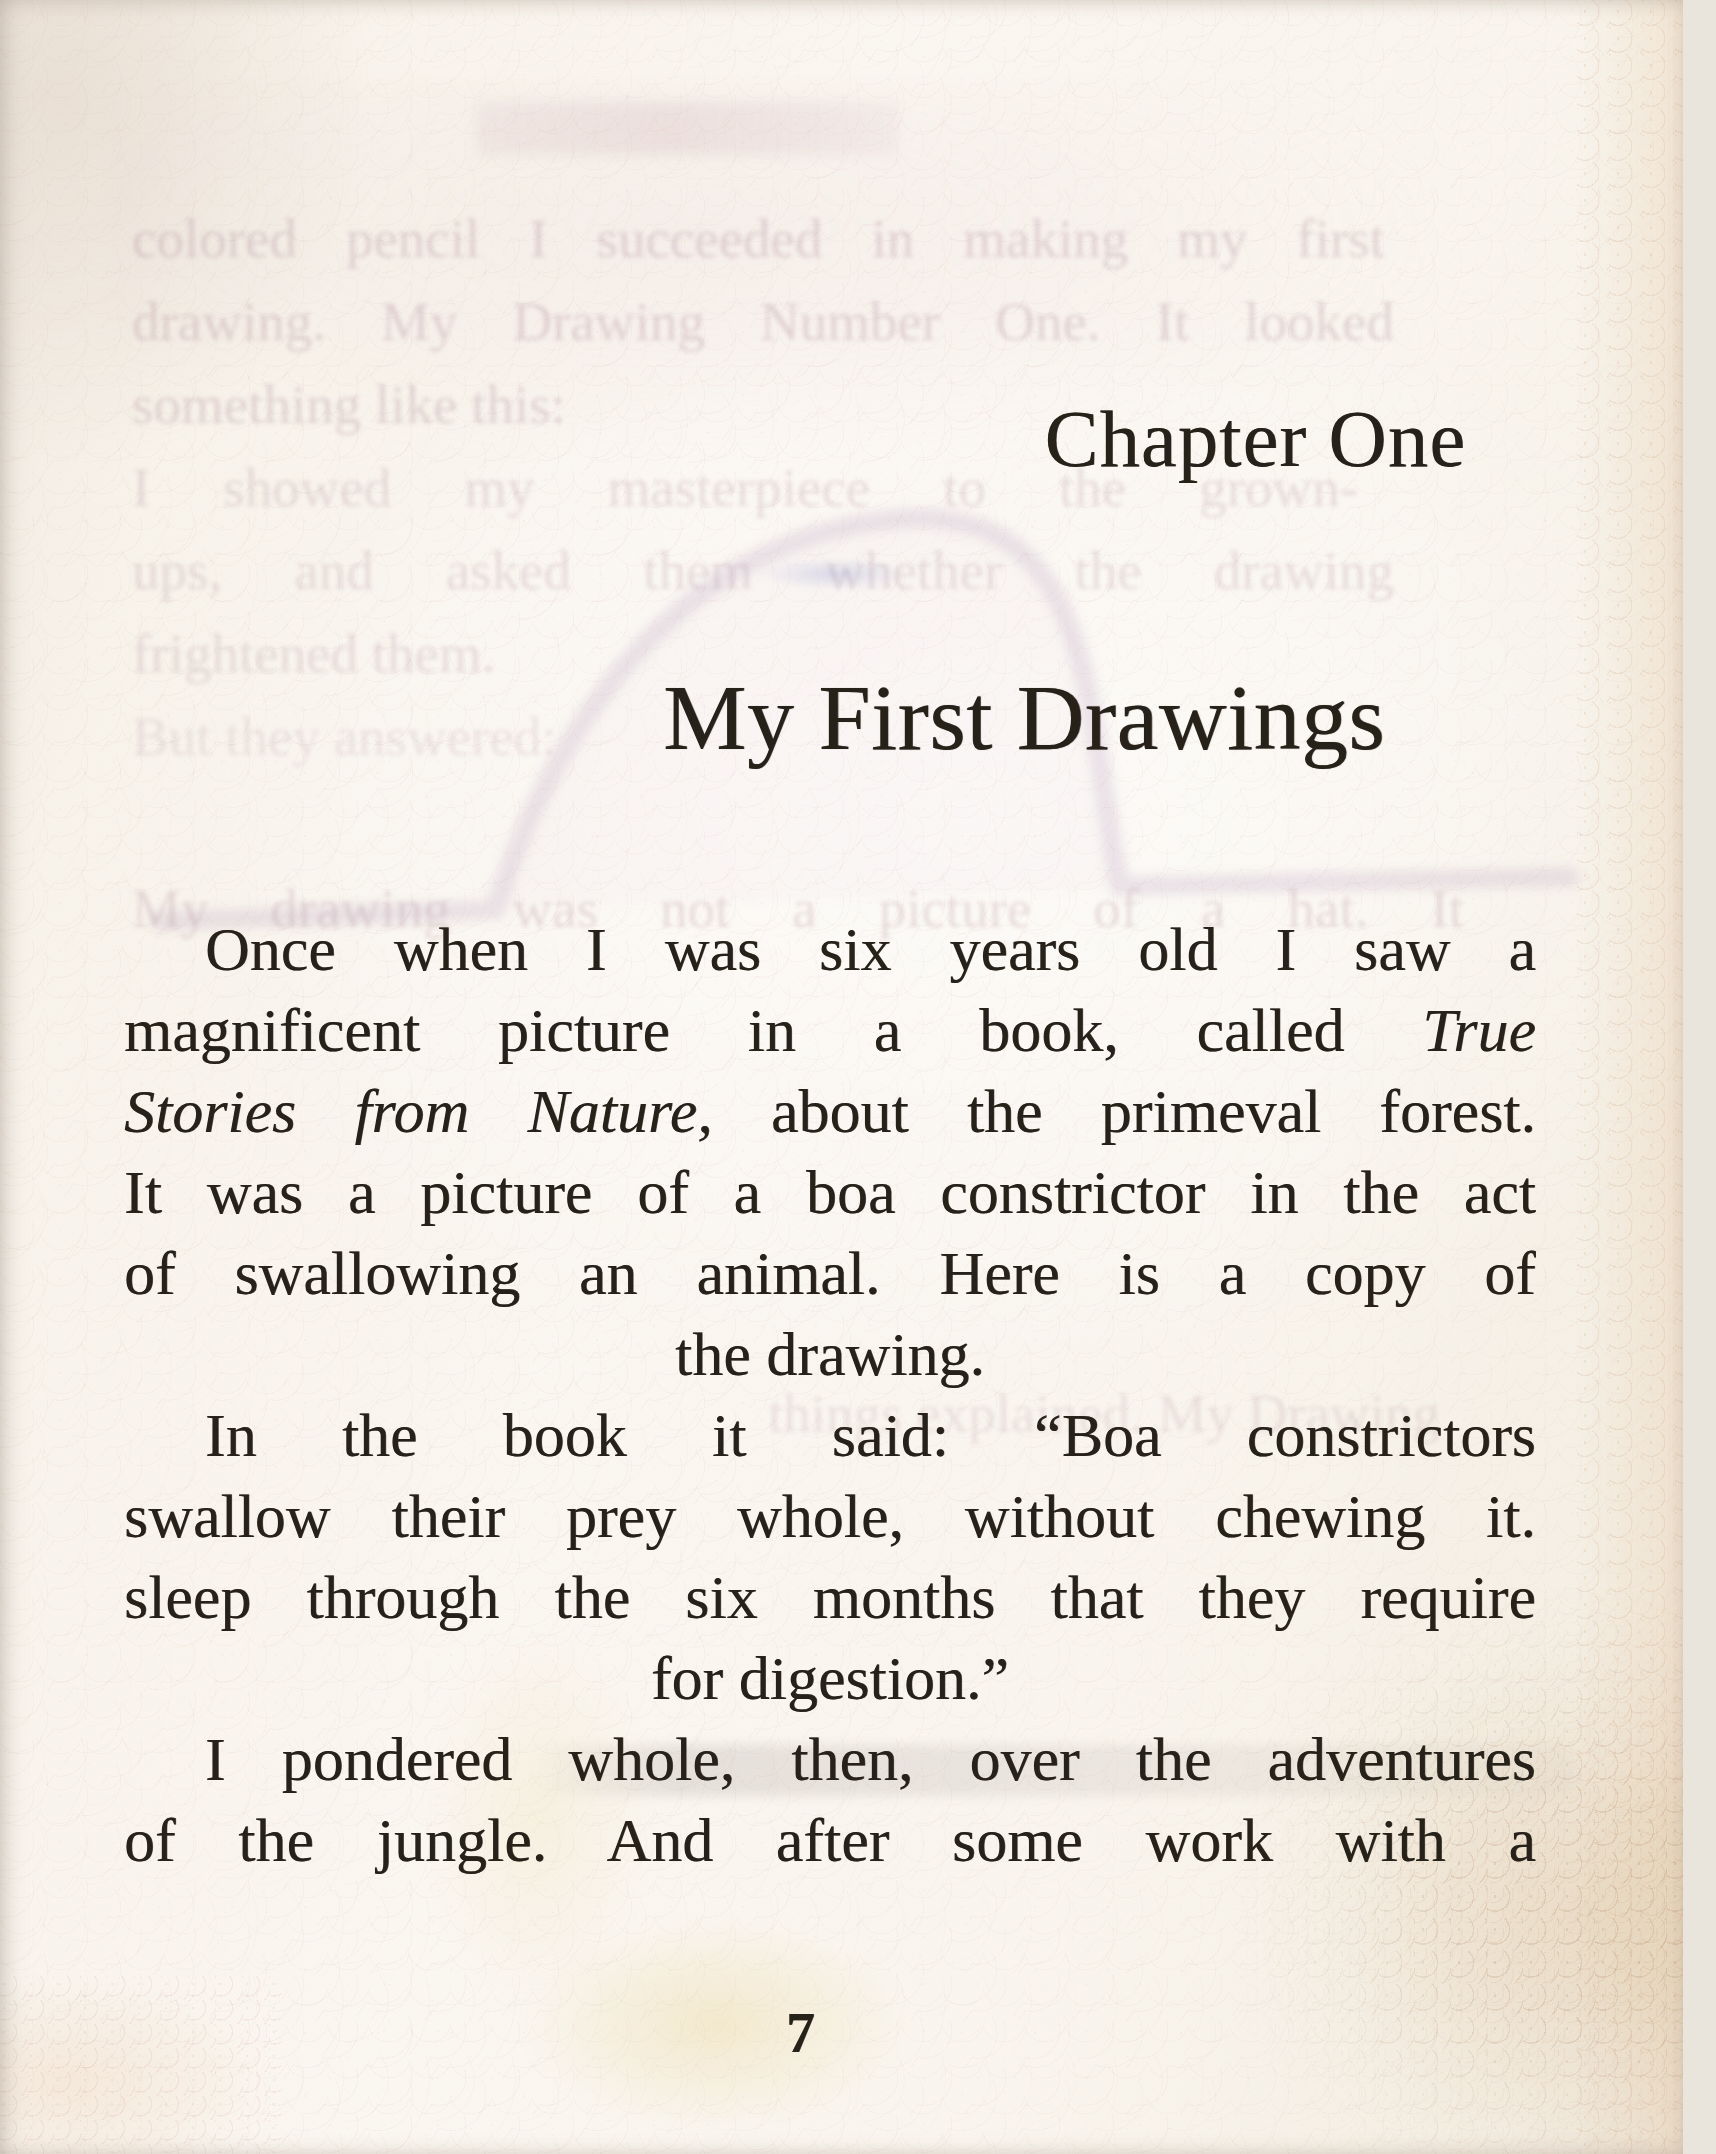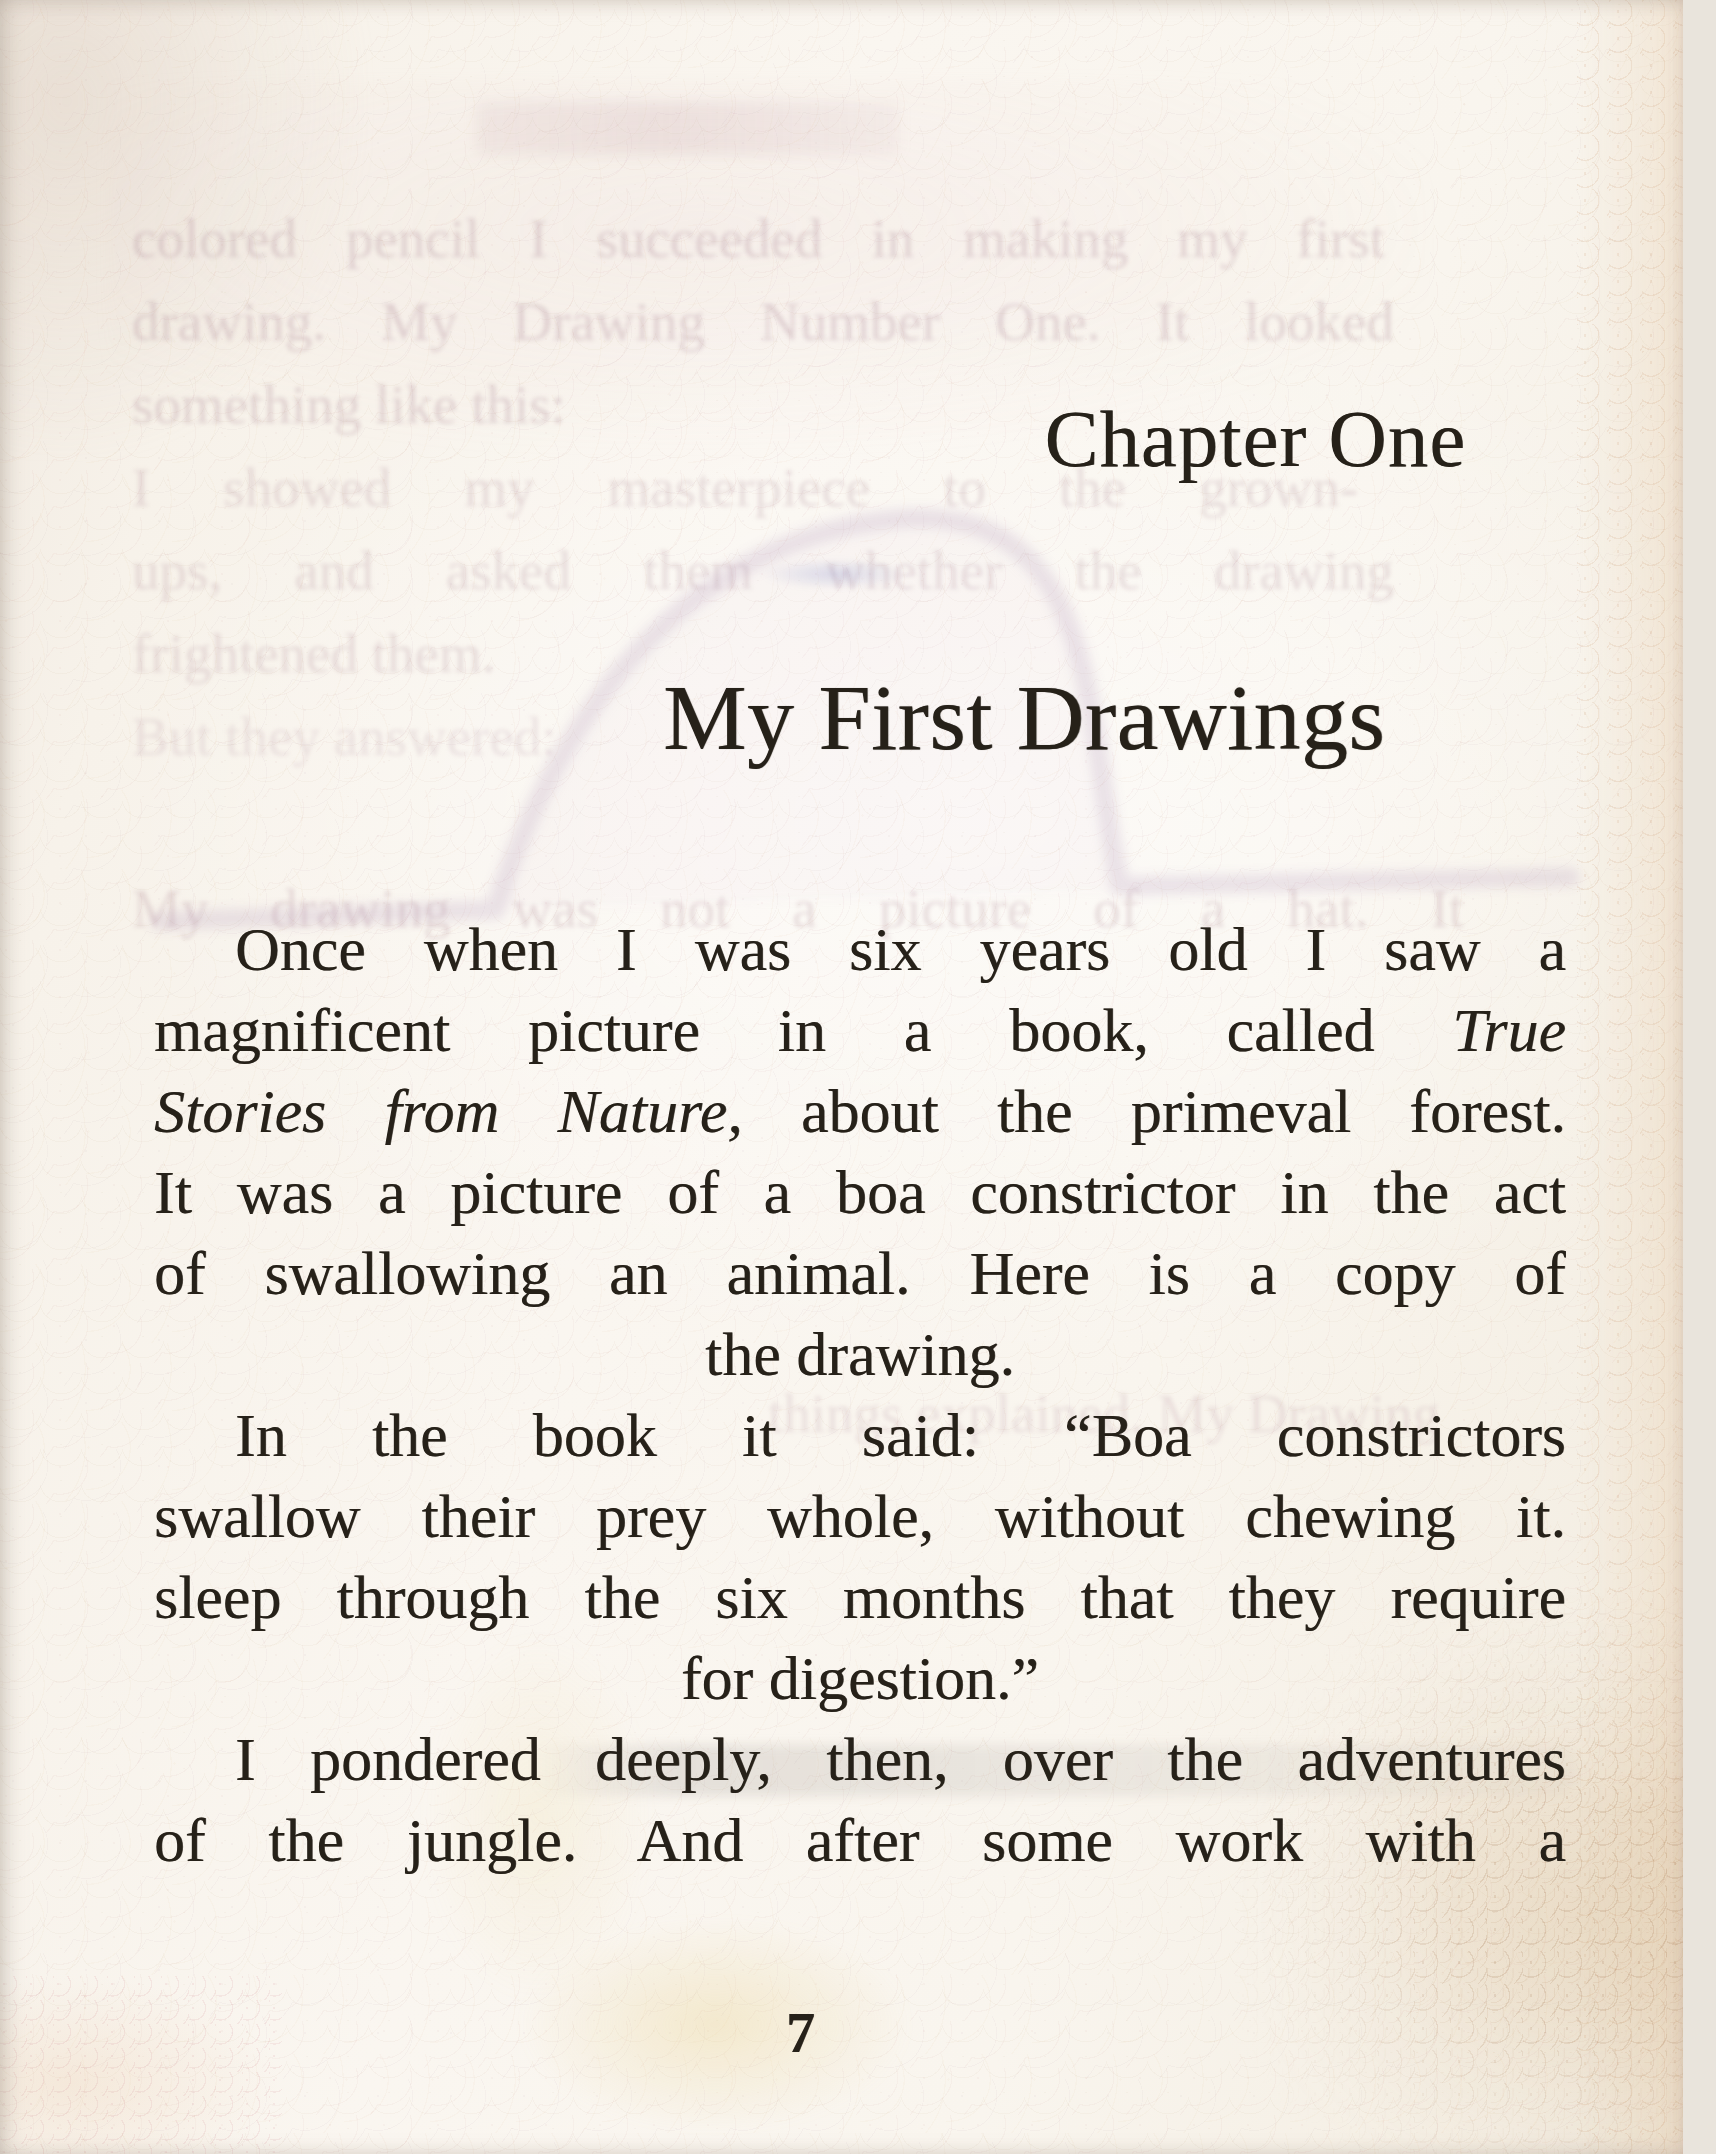--- a/index.html
+++ b/index.html
@@ -120,21 +120,20 @@
   .title{
     position:absolute;left:651px;top:658px;margin:12px;
     font-size:94px;line-height:1;font-weight:normal;color:#262119;
     letter-spacing:0.4px;
     text-shadow:0.6px 0.4px 0.7px rgba(38,33,25,0.7);
   }
   .body-text{
     position:absolute;left:124px;top:909px;width:1412px;
     font-size:62px;color:#262119;
     text-shadow:0.5px 0.4px 0.6px rgba(38,33,25,0.65);
-    margin-left:30px;
   }
   .bline{height:81px;line-height:81px;overflow:hidden;text-align:center;}
   .bline.just{text-align:justify;text-align-last:justify;}
   .bline.just::after{content:"";display:inline-block;width:100%;}
   .bline.indent{padding-left:81px;}
   .bline .it{font-style:italic;}
   .pagenum{
     position:absolute;left:0;right:0;top:1999px;
     text-align:center;transform:translateX(-41px);
     font-size:58px;font-weight:bold;color:#262119;
@@ -181,20 +180,20 @@
       <div class="bline indent just"><span>Once when I was six years old I saw a</span></div>
       <div class="bline just"><span>magnificent picture in a book, called </span><span class="it">True</span></div>
       <div class="bline just"><span class="it">Stories from Nature,</span><span> about the primeval forest.</span></div>
       <div class="bline just"><span>It was a picture of a boa constrictor in the act</span></div>
       <div class="bline just"><span>of swallowing an animal. Here is a copy of</span></div>
       <div class="bline"><span>the drawing.</span></div>
       <div class="bline indent just"><span>In the book it said: “Boa constrictors</span></div>
       <div class="bline just"><span>swallow their prey whole, without chewing it.</span></div>
       <div class="bline just"><span>sleep through the six months that they require</span></div>
       <div class="bline"><span>for digestion.”</span></div>
-      <div class="bline indent just"><span>I pondered deeply, then, over the adventures</span></div>
+      <div class="bline indent just"><span>I pondered whole, then, over the adventures</span></div>
       <div class="bline just"><span>of the jungle. And after some work with a</span></div>
     </div>
   <div class="pagenum">7</div>
 
   <div class="vignette"></div>
 </div>
 
 
 </body></html>

